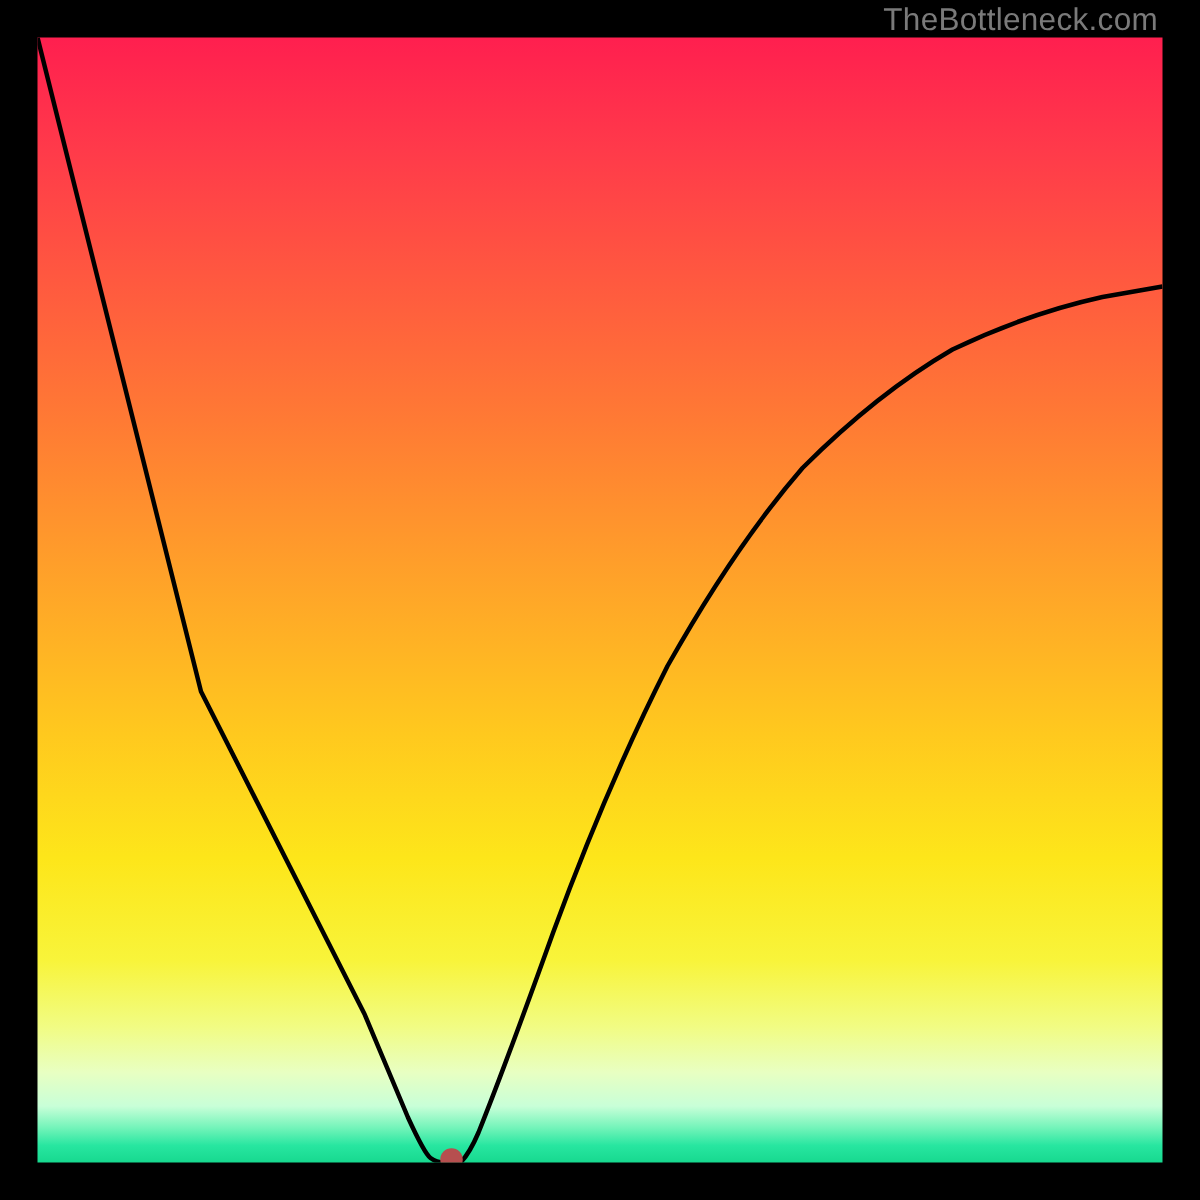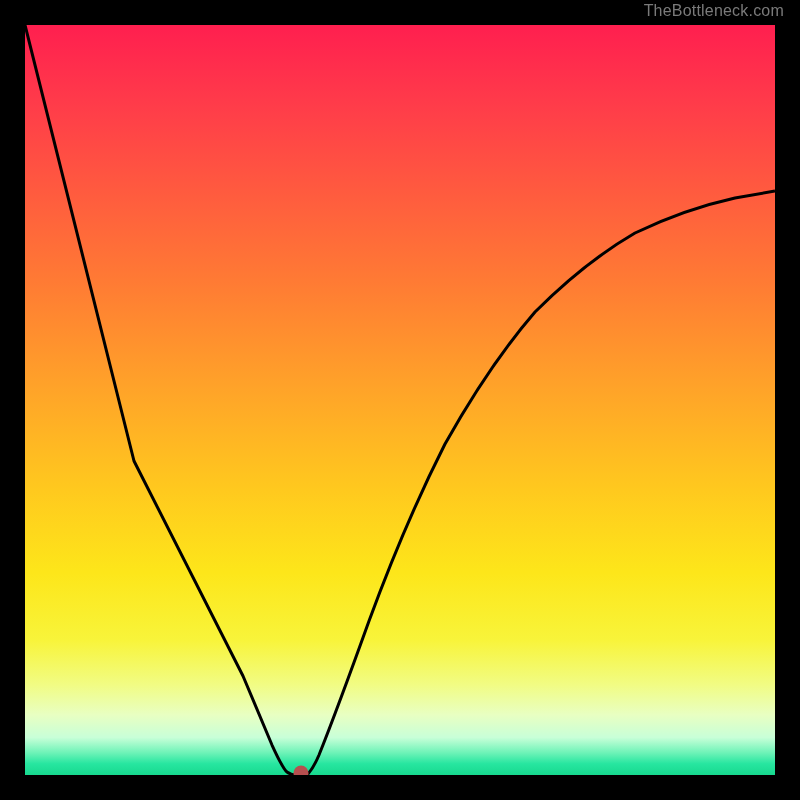--- a/index.html
+++ b/index.html
@@ -44,23 +44,23 @@
   .curve-svg {
     position: absolute;
     left: 0;
     top: 0;
     width: 100%;
     height: 100%;
   }
   .watermark {
     position: absolute;
     top: 2px;
-    right: 16px;
+    right: 28px;
     color: #7a7a7a;
-    font-size: 16px;
+    font-size: 21px;
     font-weight: 500;
     letter-spacing: 0.2px;
   }
 </style>
 </head>
 <body>
 
 <div class="frame">
   <div class="plot">
     <svg class="curve-svg" viewBox="0 0 750 750" preserveAspectRatio="none">

